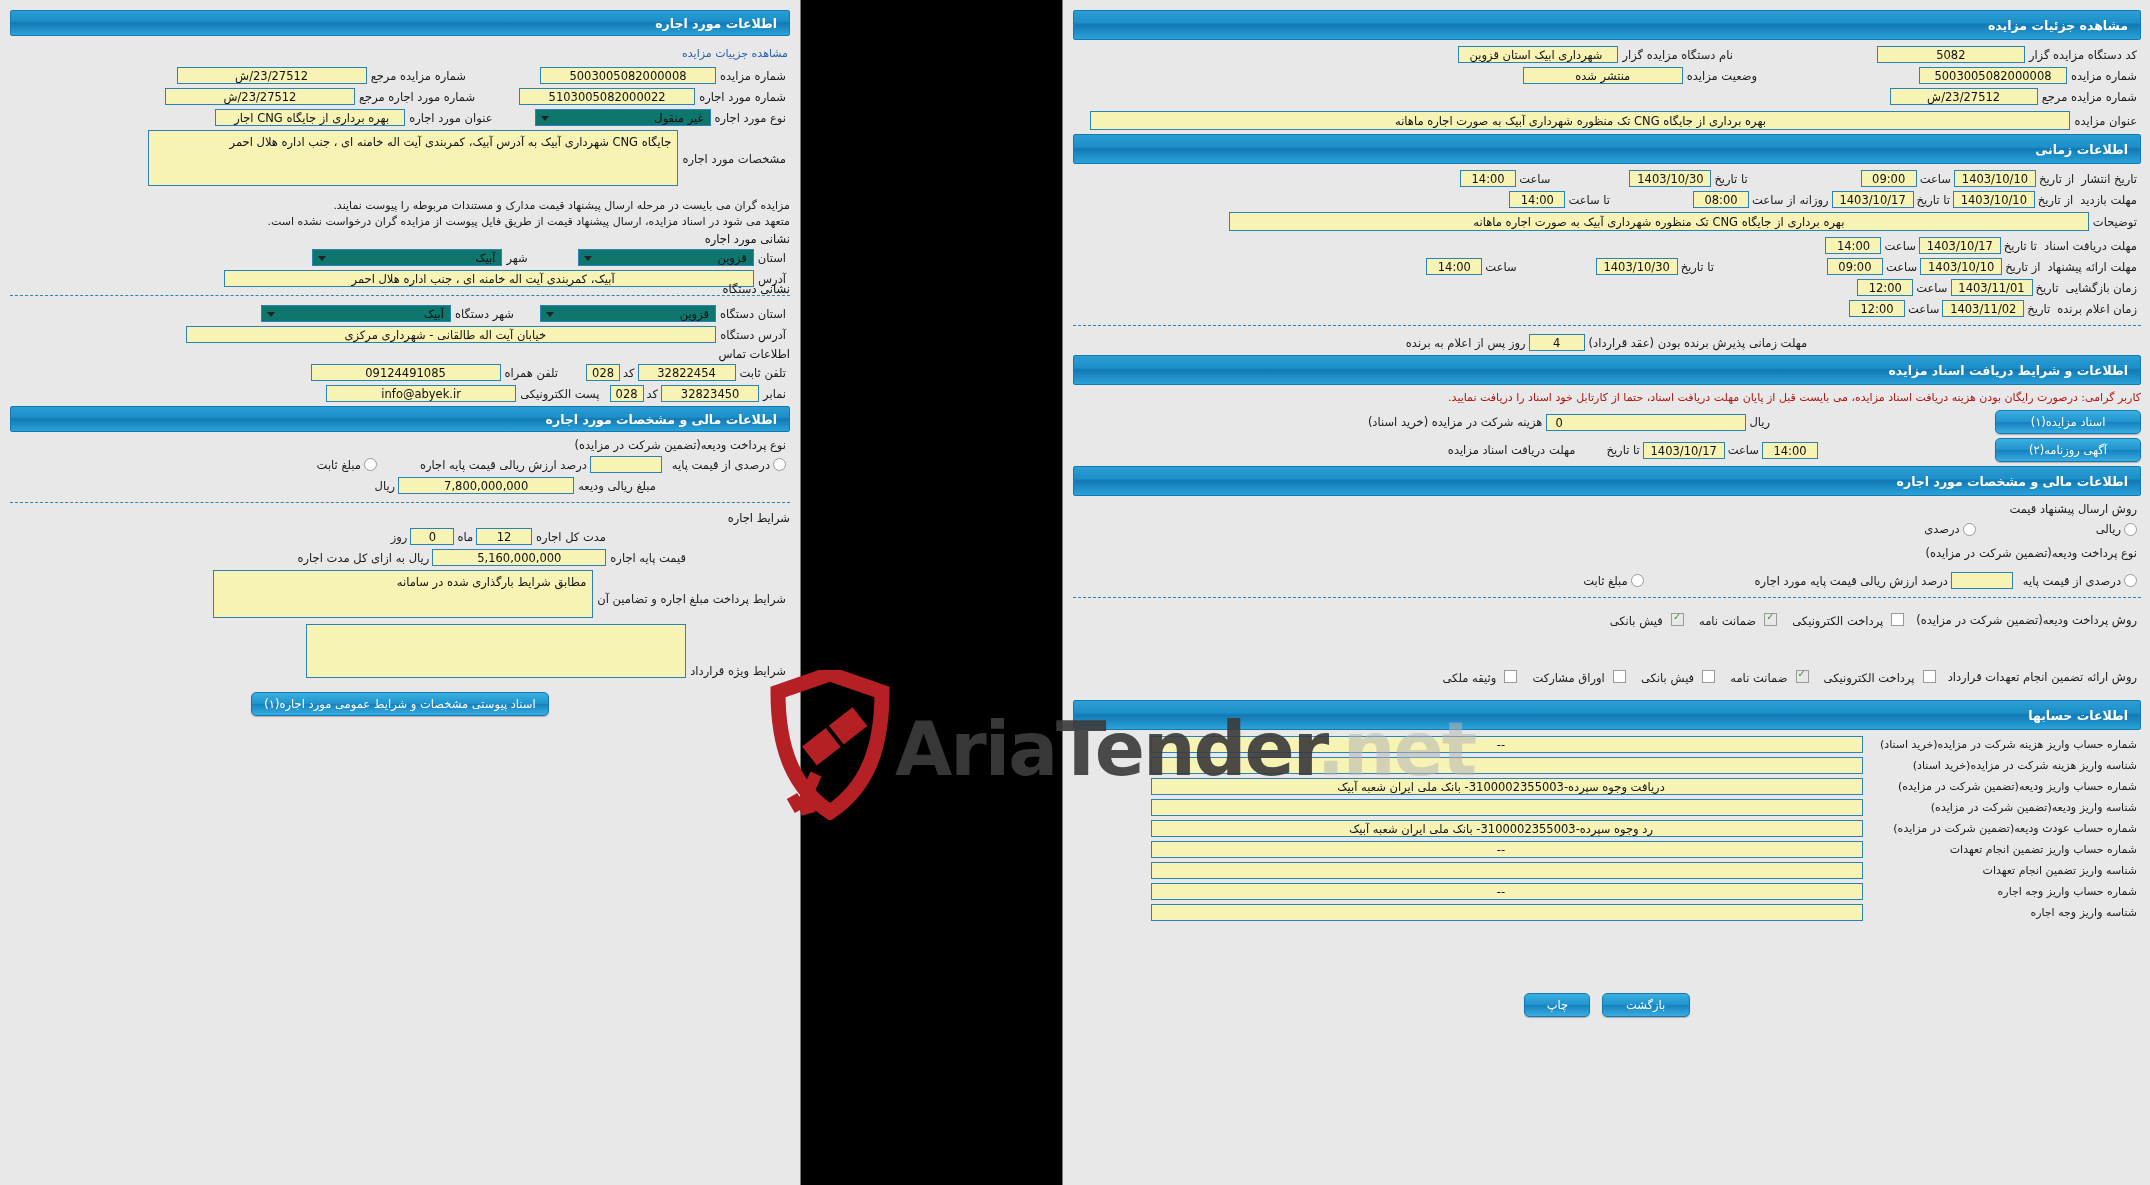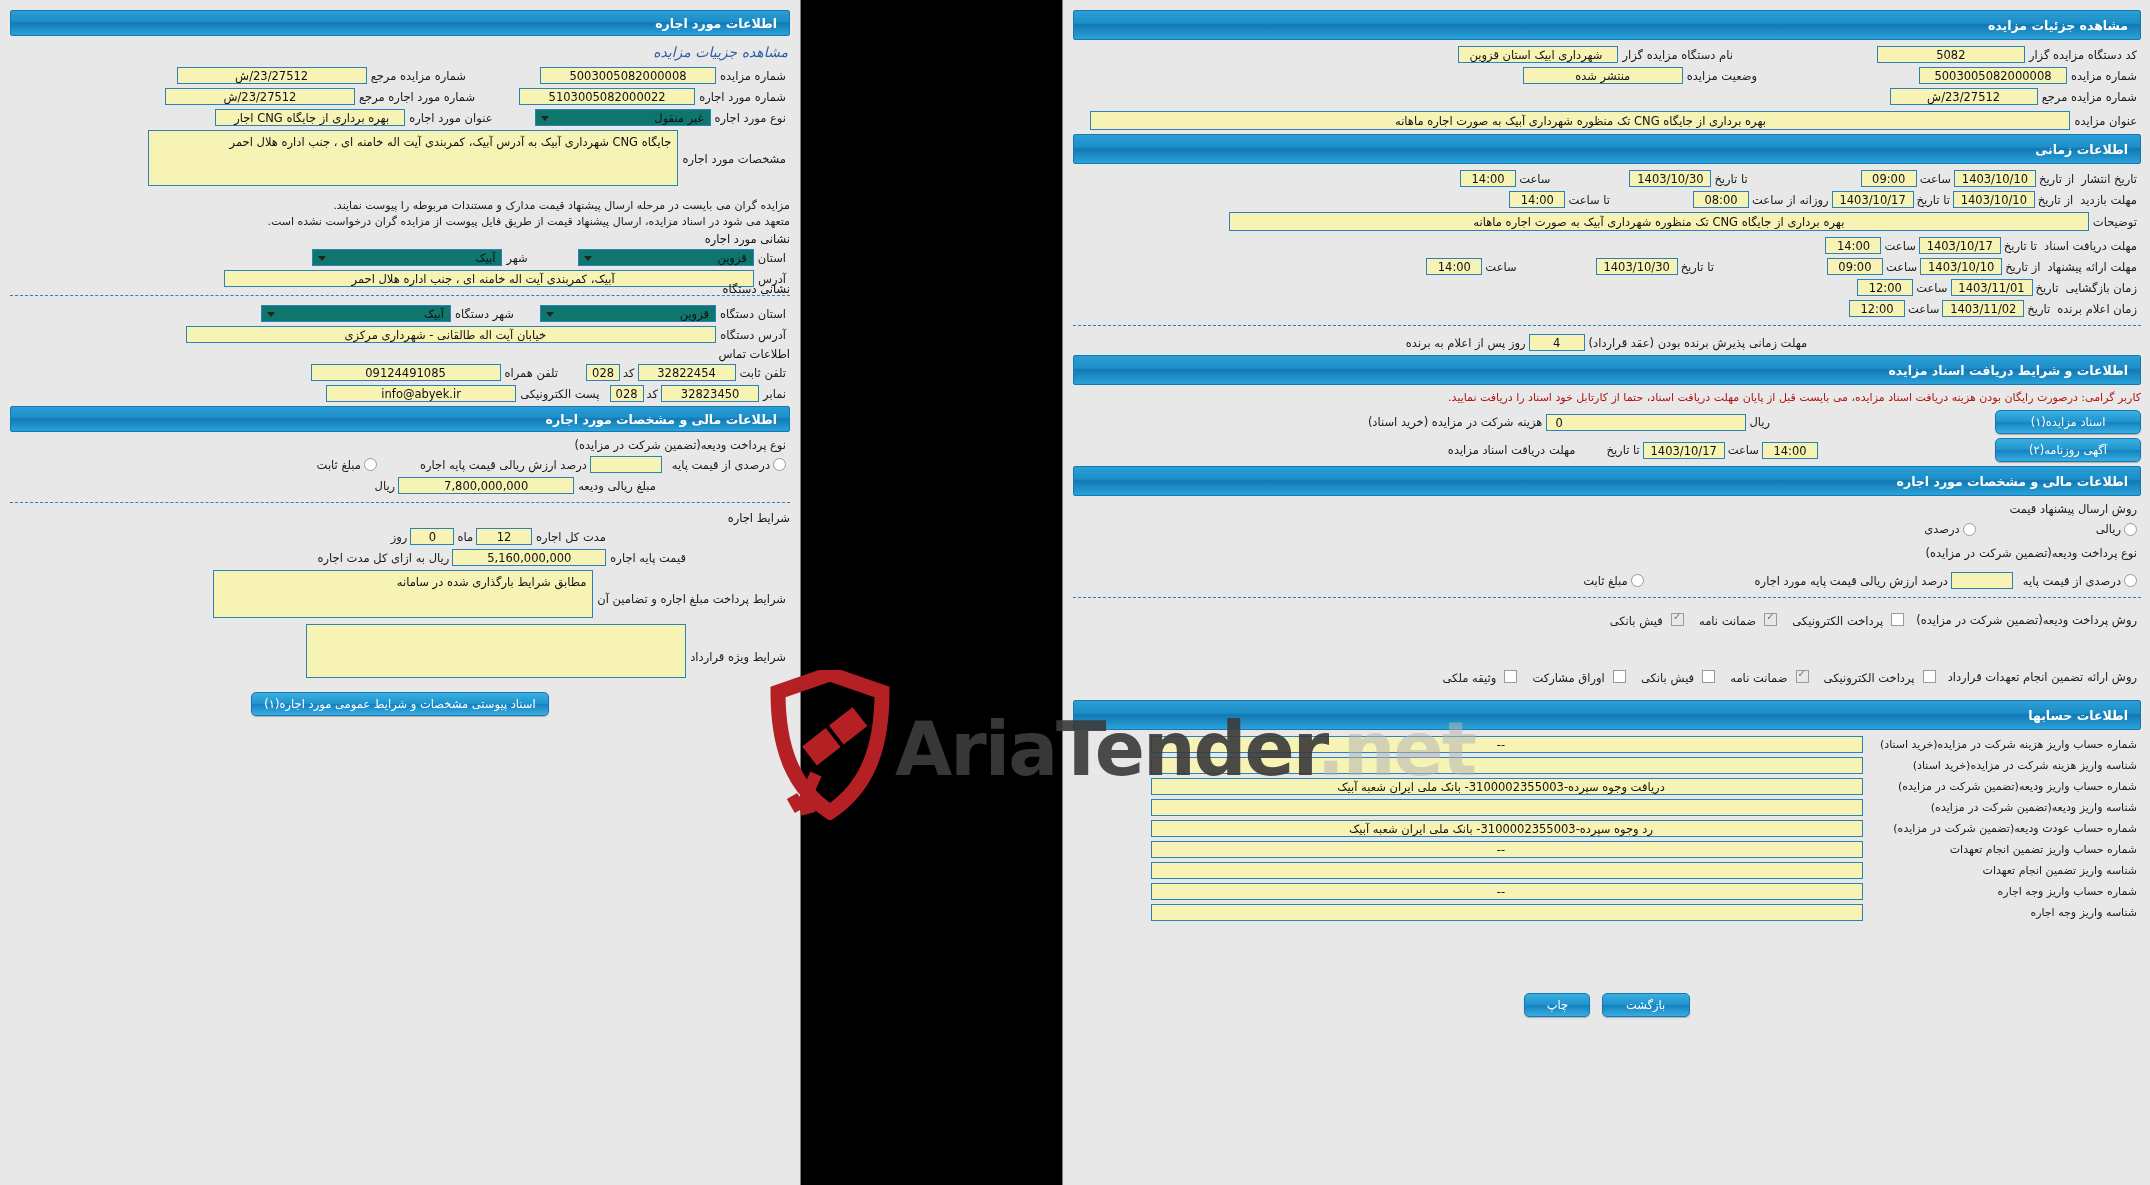--- a/index.html
+++ b/index.html
@@ -55,21 +55,21 @@
 
   
   .btn{
     display:inline-block;
     background:linear-gradient(to bottom,#3bb0e0 0%,#1f93cd 50%,#1581bf 51%,#39ade0 100%);
     color:#fff;font-size:11.5px;border:1px solid #1279b4;border-radius:5px;
     padding:4px 12px;text-align:center;cursor:pointer;white-space:nowrap;
     box-shadow:0 1px 1px rgba(0,0,0,.25);
   }
   .btn.wide{min-width:150px;}
-  .link{color:#2b5fa8;font-size:14px;text-decoration:none;cursor:pointer;font-style:italic;}
+  .link{color:#2b5fa8;font-size:11px;text-decoration:none;cursor:pointer;}
 
   
   .radio{display:inline-block;width:11px;height:11px;border:1px solid #9a9a9a;border-radius:50%;background:#fff;vertical-align:-1px;}
   .chk{display:inline-block;width:11px;height:11px;border:1px solid #9a9a9a;background:#fff;vertical-align:-1px;position:relative;}
   .chk.on{background:#e8e8e8;}
   .chk.on:after{content:"\2713";position:absolute;left:1px;top:-3px;font-size:10px;color:#4b8f3a;}
   .opt{font-size:11.5px;color:#1a1a1a;margin:0 3px 0 10px;white-space:nowrap;}
 
   
   #watermark{position:absolute;left:770px;top:660px;width:660px;height:180px;pointer-events:none;}
@@ -201,30 +201,30 @@
       <div class="row" style="padding-right:180px">
         <span class="lbl">مدت کل اجاره</span>
         <span class="fld" style="width:56px">12</span>
         <span class="sublbl">ماه</span>
         <span class="fld" style="width:44px">0</span>
         <span class="sublbl">روز</span>
       </div>
 
       <div class="row" style="padding-right:100px">
         <span class="lbl">قیمت پایه اجاره</span>
-        <span class="fld ltr" style="width:154px">5,160,000,000</span>
+        <span class="fld ltr" style="width:174px">5,160,000,000</span>
         <span class="sublbl">ریال به ازای کل مدت اجاره</span>
       </div>
 
       <div class="row" style="align-items:flex-start;margin-top:4px">
         <span class="lbl" style="padding-top:22px">شرایط پرداخت مبلغ اجاره و تضامین آن</span>
         <span class="area" style="width:380px;height:48px">مطابق شرایط بارگذاری شده در سامانه</span>
       </div>
 
-      <div class="row" style="align-items:flex-start;margin-top:6px">
+      <div class="row" style="align-items:flex-end;margin-top:6px">
         <span class="lbl" style="padding-top:26px">شرایط ویژه قرارداد</span>
         <span class="area" style="width:380px;height:54px"></span>
       </div>
 
       <div style="text-align:center;margin-top:14px;padding-right:0;">
         <span class="btn wide">اسناد پیوستی مشخصات و شرایط عمومی مورد اجاره(۱)</span>
       </div>
 
     </div>
   </div>

